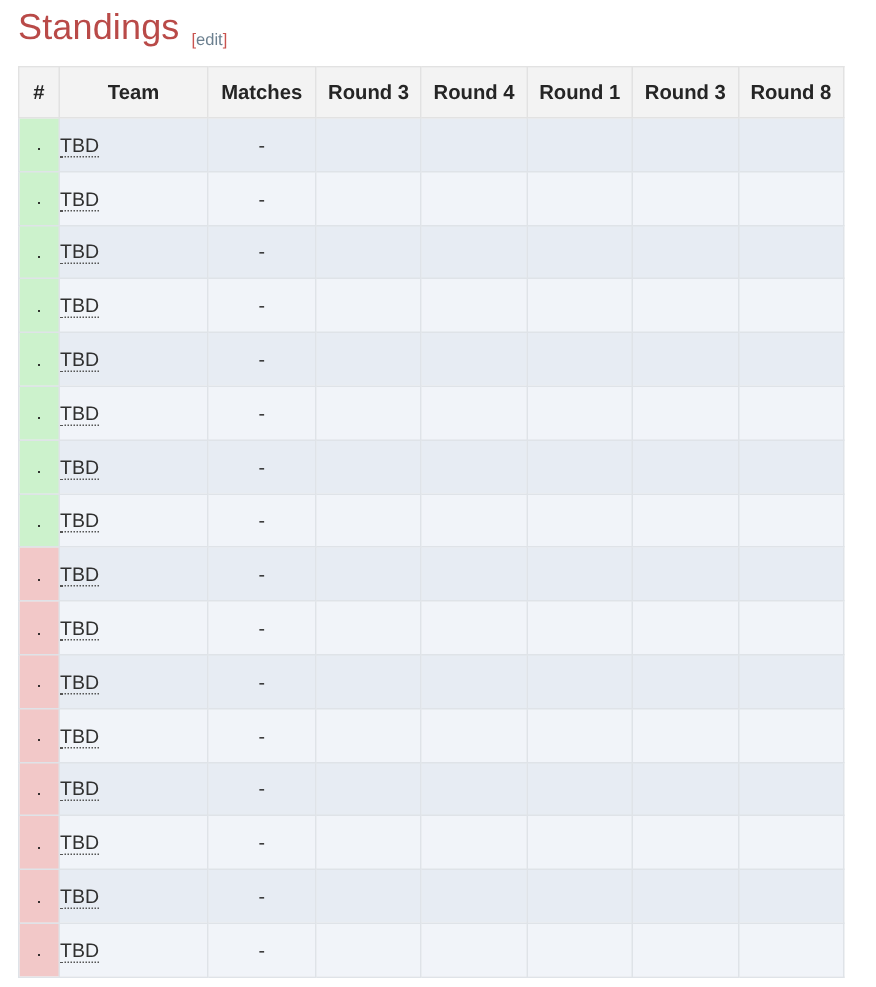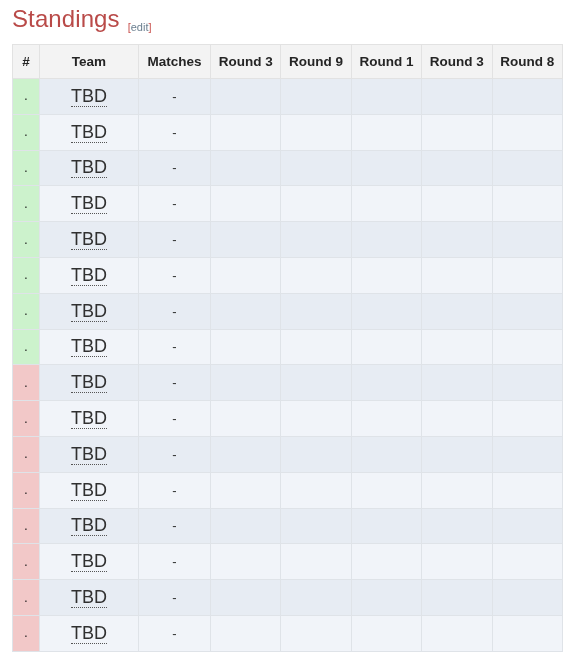--- a/index.html
+++ b/index.html
@@ -85,25 +85,25 @@
     vertical-align: middle;
     font-size: 12px;
     color: #111;
     padding-bottom: 2px;
   }
   tr.qual td.rank  { background: #ccf2cc; }
   tr.elim td.rank  { background: #f2c8c8; }
 
   
   td.team {
-    text-align: center;
+    text-align: left;
     vertical-align: middle;
     padding-right: 9px;
     color: #303030;
-    font-size: 18px;
+    font-size: 13px;
   }
   td.team .tbd {
     border-bottom: 1px dotted #555;
     cursor: help;
   }
 
   
   td.matches {
     text-align: center;
     vertical-align: middle;
@@ -137,21 +137,21 @@
       <col class="c-round">
       <col class="c-round">
       <col class="c-round">
     </colgroup>
     <thead>
       <tr>
         <th>#</th>
         <th>Team</th>
         <th>Matches</th>
         <th>Round 3</th>
-        <th>Round 9</th>
+        <th>Round 4</th>
         <th>Round 1</th>
         <th>Round 3</th>
         <th>Round 8</th>
       </tr>
     </thead>
     <tbody id="standings-body">
         <tr class="qual">
           <td class="rank">.</td>
           <td class="team"><span class="tbd">TBD</span></td>
           <td class="matches">-</td>

